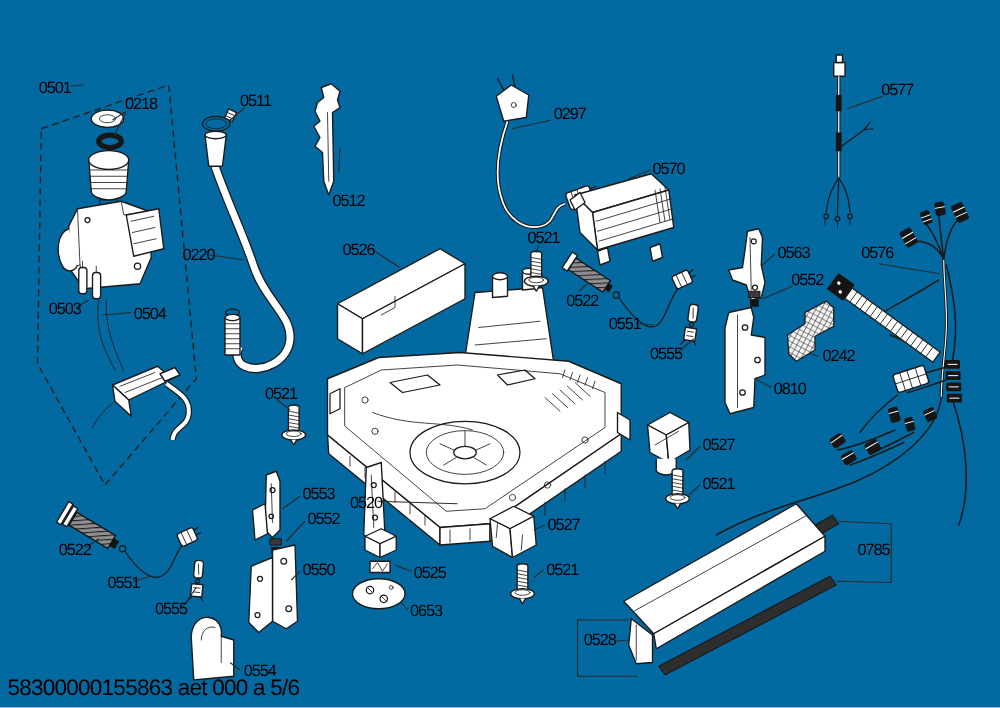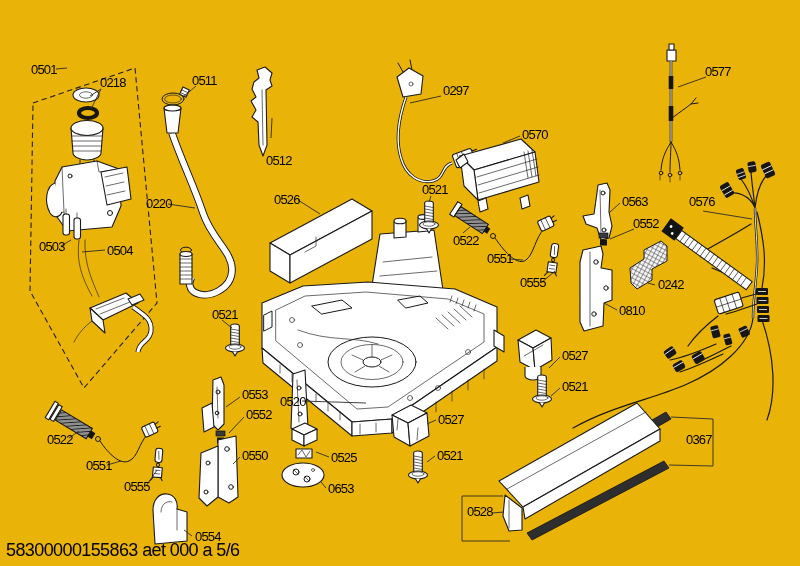--- a/index.html
+++ b/index.html
@@ -1,16 +1,16 @@
 <!DOCTYPE html>
 <html><head>
 <meta charset="utf-8">
 <style>
   html,body{margin:0;padding:0;background:#fff;}
-  .stage{position:relative;width:800px;height:566px;background:#eab308;overflow:hidden;
+  .stage{position:relative;width:800px;height:566px;background:#0369a1;overflow:hidden;
          font-family:"Liberation Sans",sans-serif;}
   .stage svg{position:absolute;left:0;top:0;}
   .lbl{position:absolute;font-size:13px;line-height:14px;letter-spacing:-0.8px;color:#000;white-space:nowrap;}
   .footer{position:absolute;left:6px;top:540px;font-size:18px;letter-spacing:-0.6px;color:#000;white-space:nowrap;}
   
   .o{fill:#fff;stroke:#1a1a1a;stroke-width:1.1;stroke-linejoin:round;}
   .l{fill:none;stroke:#1a1a1a;stroke-width:1;stroke-linejoin:round;stroke-linecap:round;}
   .thin{stroke-width:0.65;}
   .ld{fill:none;stroke:#2b2b2b;stroke-width:0.9;}
   .wire{fill:none;stroke:#1a1a1a;stroke-width:1.2;stroke-linecap:round;}
@@ -480,19 +480,19 @@
 <div class="lbl" style="left:562px;top:349px">0527</div>
 <div class="lbl" style="left:562px;top:380px">0521</div>
 <div class="lbl" style="left:242px;top:449px">0550</div>
 <div class="lbl" style="left:438px;top:413px">0527</div>
 <div class="lbl" style="left:437px;top:449px">0521</div>
 <div class="lbl" style="left:331px;top:451px">0525</div>
 <div class="lbl" style="left:328px;top:482px">0653</div>
 <div class="lbl" style="left:47px;top:433px">0522</div>
 <div class="lbl" style="left:86px;top:459px">0551</div>
 <div class="lbl" style="left:124px;top:480px">0555</div>
-<div class="lbl" style="left:686px;top:433px">0367</div>
+<div class="lbl" style="left:686px;top:433px">0785</div>
 <div class="lbl" style="left:467px;top:505px">0528</div>
 <div class="lbl" style="left:195px;top:530px">0554</div>
 
 <div class="footer">58300000155863 aet 000 a 5/6</div>
 
 </div>
 
 </body></html>

